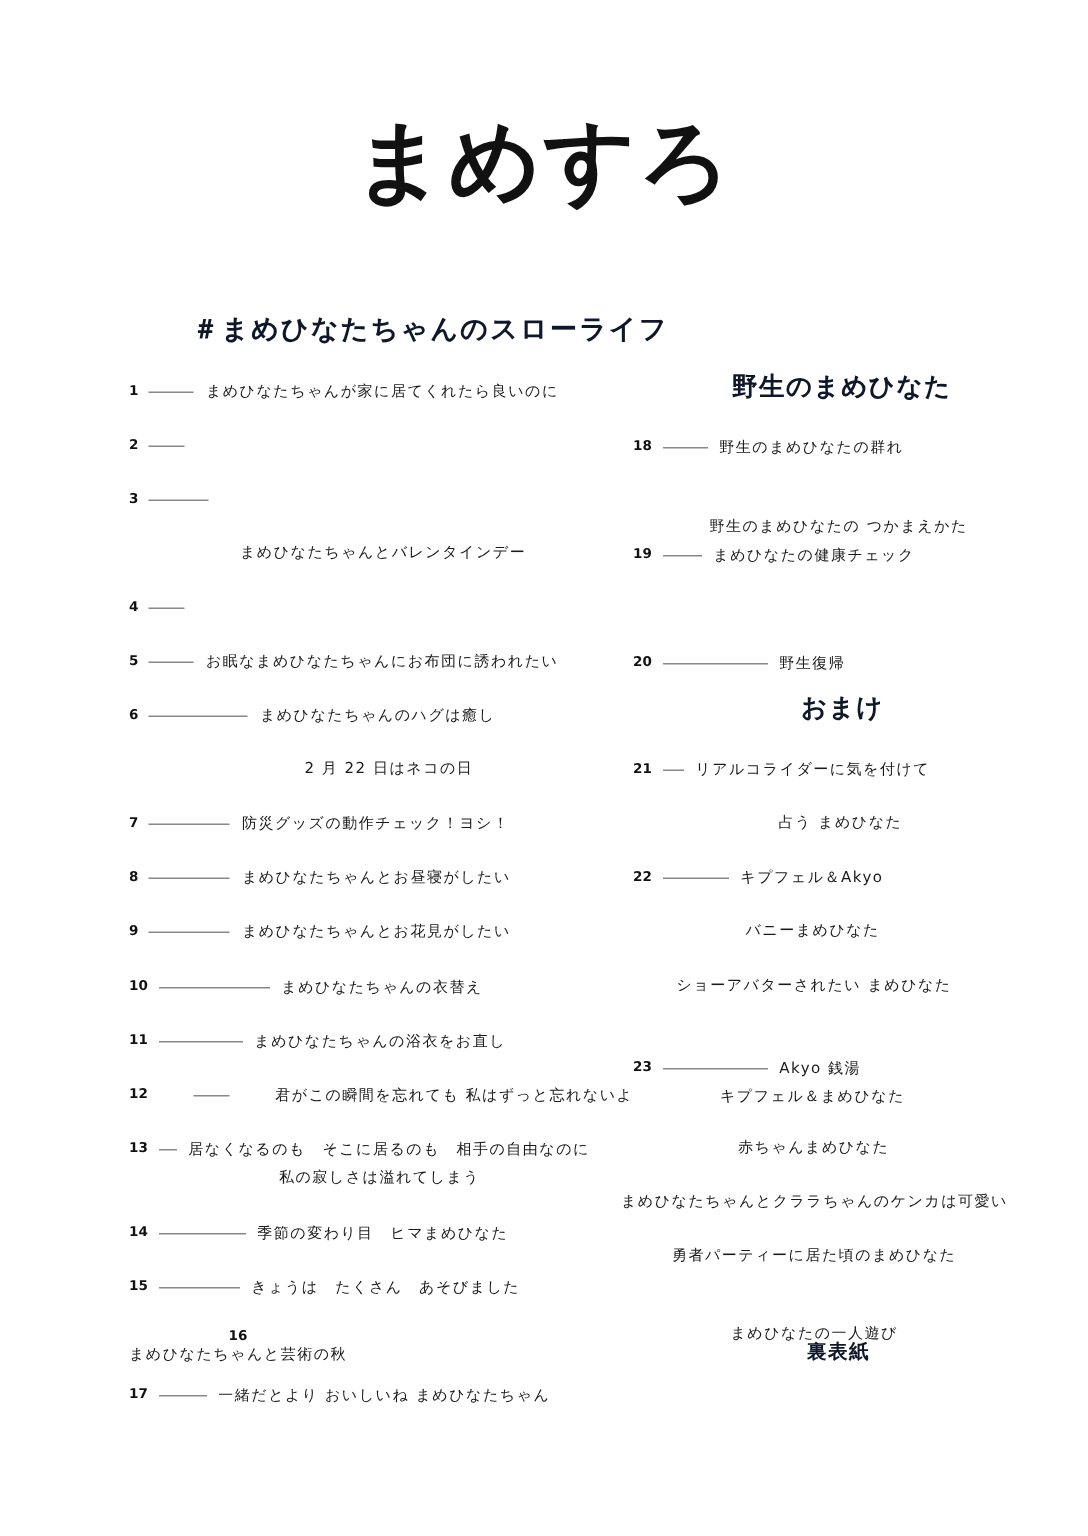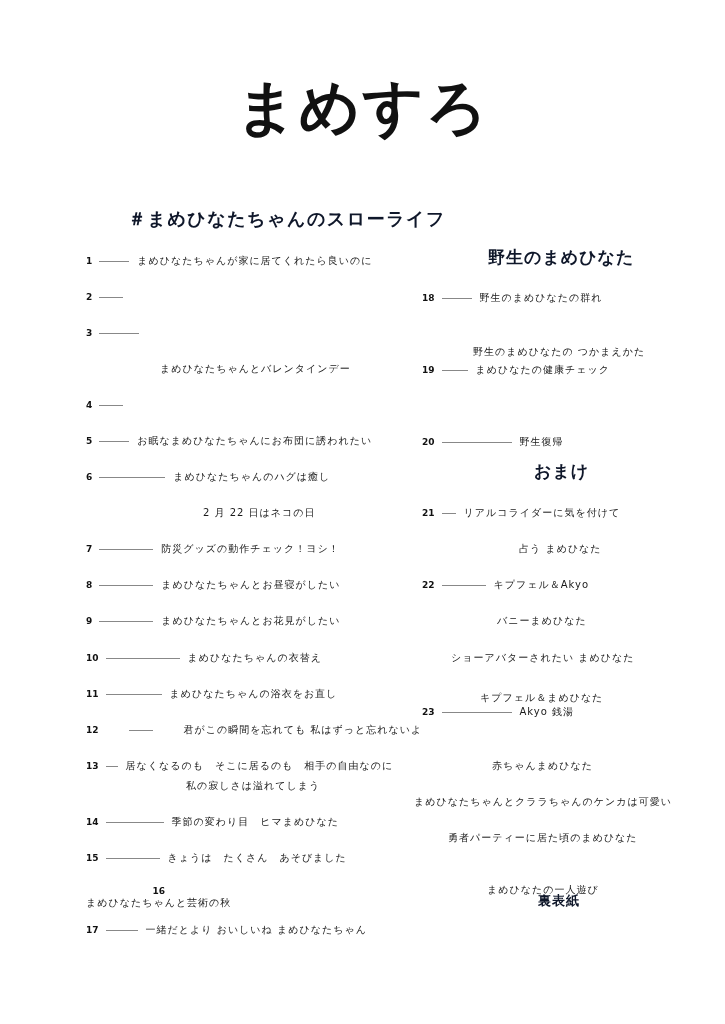--- a/index.html
+++ b/index.html
@@ -148,21 +148,21 @@
   <span>リアルコライダーに気を付けて</span>
 </div>
 <div class="sub" style="left:501px;top:541px;margin-left:18px;">占う まめひなた</div>
 <div class="row" style="left:422px;top:577px;">
   <span class="num">22</span>
   <span class="dash" style="width:44px"></span>
   <span>キプフェル＆Akyo</span>
 </div>
 <div class="sub" style="left:497px;top:613px;">バニーまめひなた</div>
 <div class="sub" style="left:451px;top:650px;">ショーアバターされたい まめひなた</div>
-<div class="sub" style="left:480px;top:690px;">キプフェル＆まめひなた</div>
+<div class="sub" style="left:480px;top:724px;">キプフェル＆まめひなた</div>
 <div class="row" style="left:422px;top:704px;">
   <span class="num">23</span>
   <span class="dash" style="width:70px"></span>
   <span>Akyo 銭湯</span>
 </div>
 <div class="sub" style="left:492px;top:758px;">赤ちゃんまめひなた</div>
 <div class="sub" style="left:414px;top:794px;">まめひなたちゃんとクララちゃんのケンカは可愛い</div>
 <div class="sub" style="left:448px;top:830px;">勇者パーティーに居た頃のまめひなた</div>
 
 <div class="heading h-back">裏表紙</div>

